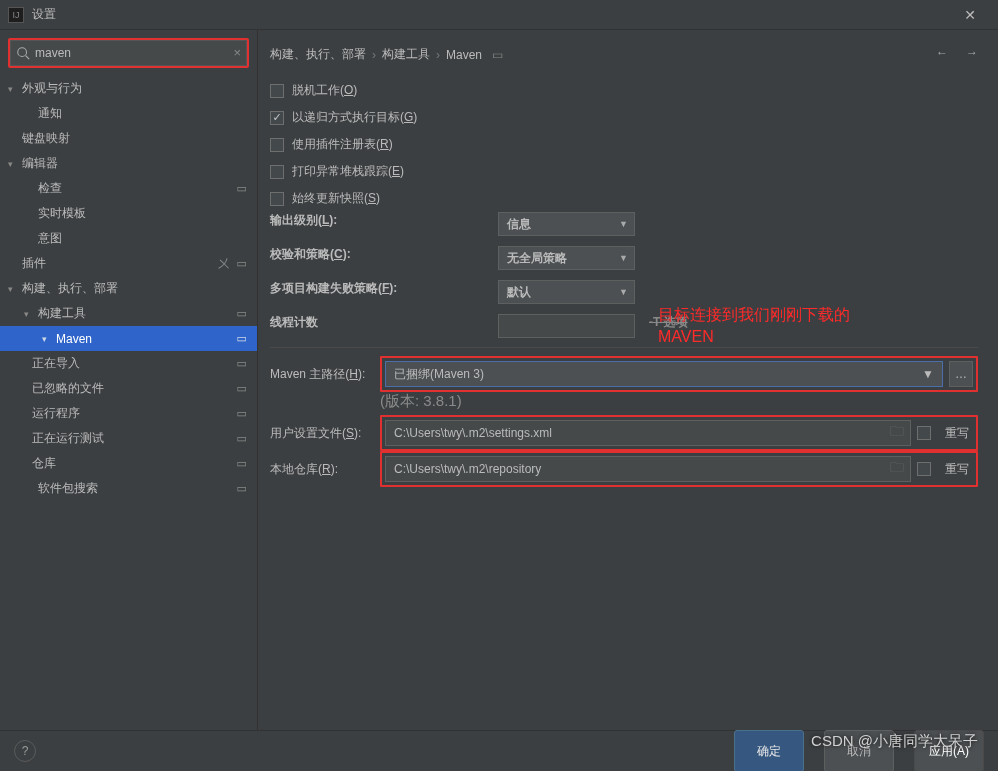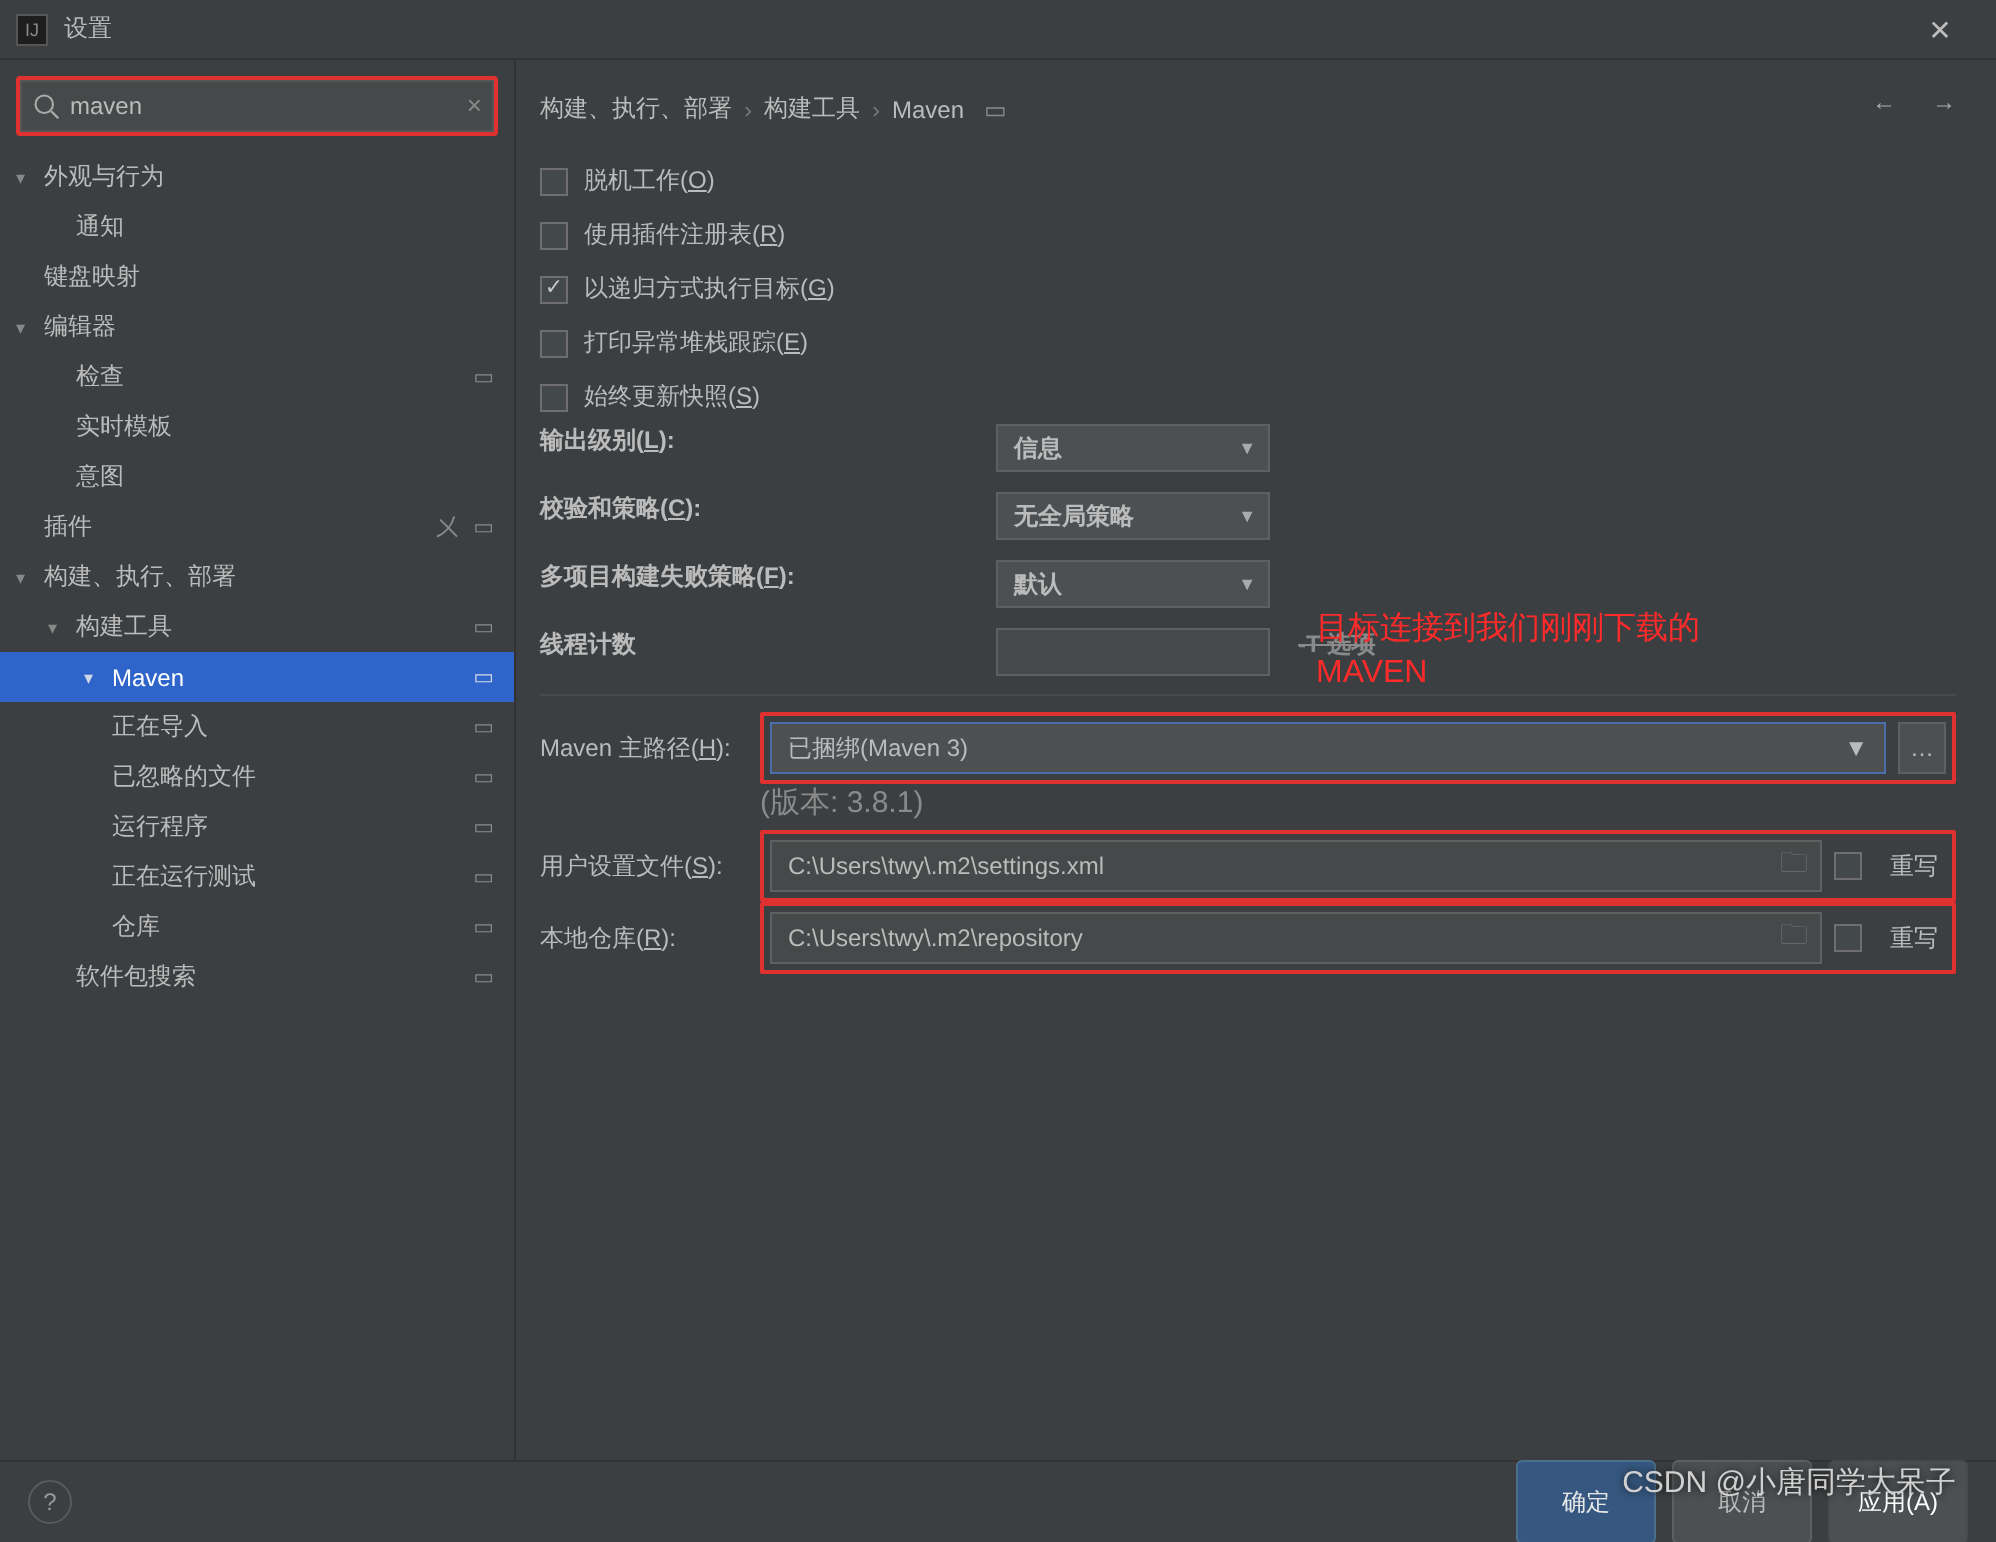--- a/index.html
+++ b/index.html
@@ -62,21 +62,21 @@
 }
 .tree-item {
   display:flex;align-items:center;
   height:25px;
   padding-left: 22px;
   cursor:pointer;
   position:relative;
 }
 .tree-item.lvl2 { padding-left:38px; }
 .tree-item.lvl3 { padding-left:56px; }
-.tree-item.lvl4 { padding-left:56px; }
+.tree-item.lvl4 { padding-left:32px; }
 .tree-item.selected { background:#2f65ca; color:#fff; }
 .tree-item .chev {
   position:absolute;left:8px;
   color:#888;font-size:9px;
 }
 .tree-item.lvl2 .chev { left:24px; }
 .tree-item.lvl3 .chev { left:42px; }
 .tree-item .endicon {
   position:absolute;right:10px;
   font-size:11px;color:#8a8a8a;
@@ -189,21 +189,21 @@
   padding:0 14px;
 }
 .footer .help{
   width:22px;height:22px;border:1px solid #5a5a5a;border-radius:11px;
   display:flex;align-items:center;justify-content:center;color:#999;
 }
 .footer .spacer{flex:1;}
 .btn{
   height:42px;min-width:70px;
   background:#4c5052;border:1px solid #5e6060;
-  color:#bbb;padding:0 14px;margin-left:8px;
+  color:#bbb;padding:0 14px;margin-left:20px;
   display:flex;align-items:center;justify-content:center;
   border-radius:3px;
   text-align:right;
 }
 .btn.primary{background:#365880;border-color:#4a708b;color:#e8e8e8;}
 .btn.disabled{color:#ffffff;border-color:#4a4a4a;}
 .watermark{
   position:absolute;right:20px;bottom:20px;
   color:#d0d0d0;font-size:15px;
   text-shadow:0 0 4px rgba(0,0,0,0.8);
@@ -314,26 +314,26 @@
     <div class="nav-arrows">
       <span>←</span>
       <span>→</span>
     </div>
 
     <div class="check-row">
         <span class="cb"></span>
         <span><span>脱机工作(</span><span class="u">O</span><span>)</span></span>
       </div>
     <div class="check-row">
+        <span class="cb checked"></span>
+        <span><span>以递归方式执行目标(</span><span class="u">G</span><span>)</span></span>
+      </div>
+    <div class="check-row">
         <span class="cb"></span>
         <span><span>使用插件注册表(</span><span class="u">R</span><span>)</span></span>
-      </div>
-    <div class="check-row">
-        <span class="cb checked"></span>
-        <span><span>以递归方式执行目标(</span><span class="u">G</span><span>)</span></span>
       </div>
     <div class="check-row">
         <span class="cb"></span>
         <span><span>打印异常堆栈跟踪(</span><span class="u">E</span><span>)</span></span>
       </div>
     <div class="check-row">
         <span class="cb"></span>
         <span><span>始终更新快照(</span><span class="u">S</span><span>)</span></span>
       </div>
 

